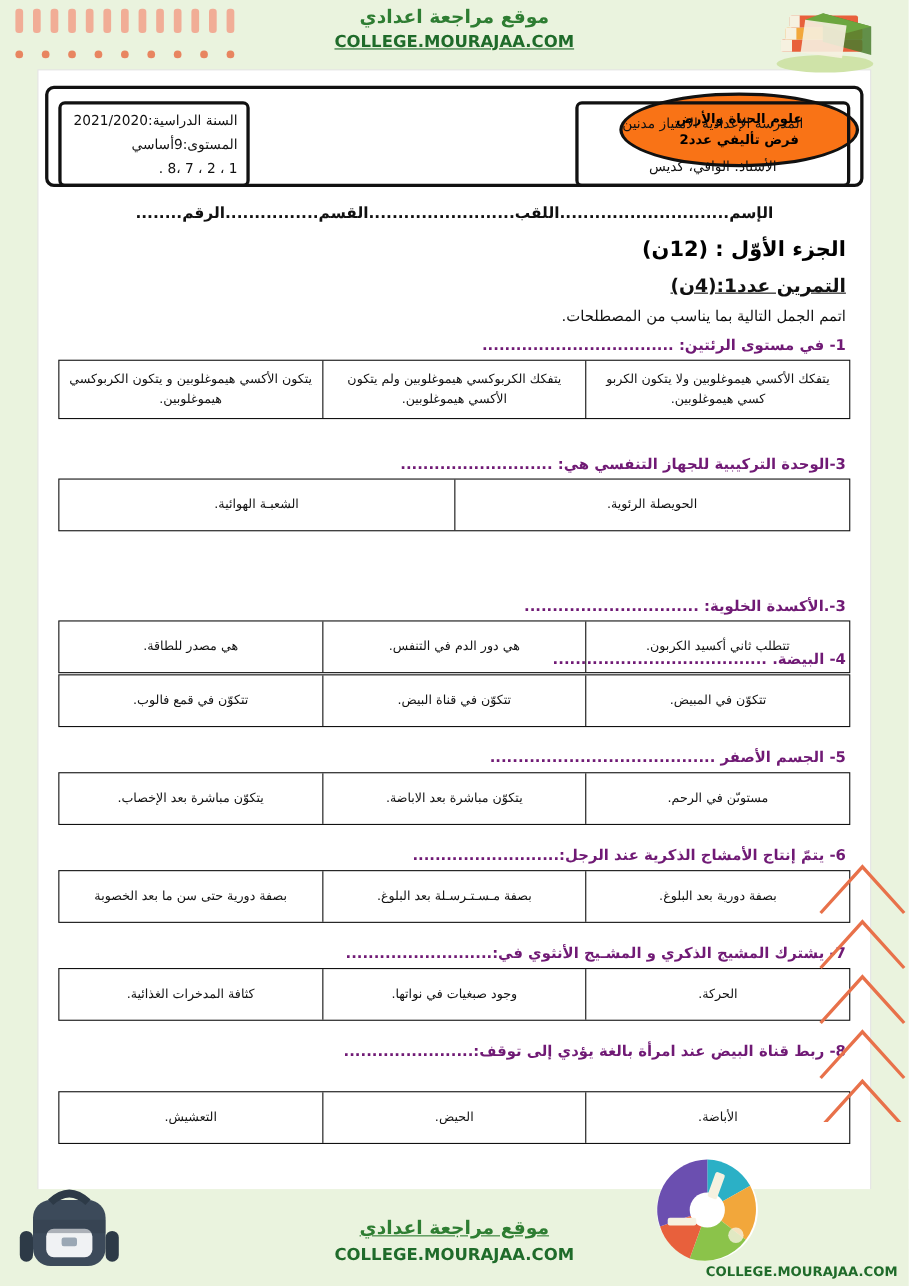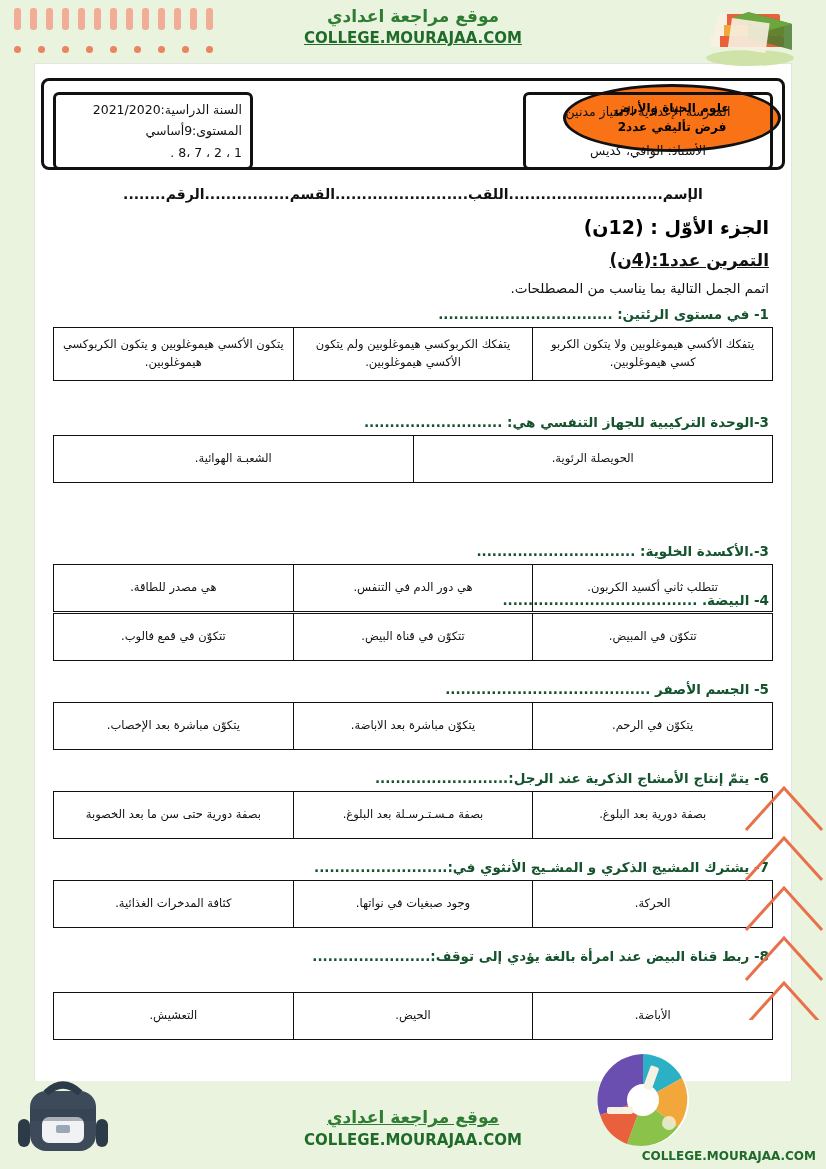--- a/index.html
+++ b/index.html
@@ -50,21 +50,21 @@
   
   .hdr-row {
     position:absolute; top:20px; right:10px; left:10px; height:90px;
   }
   .box-out {
     position:absolute; border:3px solid #111; border-radius:6px;
     font-size:12.5px; color:#111; line-height:1.7; text-align:center;
     padding:6px 8px;
   }
   .box-school { right:8px; top:8px; width:250px; height:78px; display:flex; flex-direction:column; justify-content:space-between;}
-  .box-year   { left:8px;  top:8px; width:200px; height:78px; display:flex; flex-direction:column; justify-content:center; text-align:right;}
+  .box-year   { left:8px;  top:8px; width:174px; height:78px; display:flex; flex-direction:column; justify-content:center; text-align:right;}
   .box-center {
     left:265px; top:12px; width:218px; height:68px;
     border:3px solid #111; border-radius:50%/50%;
     display:flex; flex-direction:column; justify-content:center; align-items:center;
     font-weight:bold; font-size:12px; line-height:1.6; background:#f97316;
   }
   .hdr-frame {
     position:absolute; top:14px; left:6px; right:6px; height:92px;
     border:3px solid #111; border-radius:8px;
   }
@@ -84,21 +84,21 @@
     font-size:17px; font-weight:bold; color:#111;text-decoration:underline;
   }
   .instr {
     position:absolute; top:216px; right:22px;
     font-size:13.5px; color:#111;
   }
 
   
   .qblock { position:absolute; right:16px; left:16px; }
   .qtext {
-    font-size:13.5px; color:#14532d; font-weight:bold;
+    font-size:13.5px; color:#701a75; font-weight:bold;
     text-align:right; padding-right:6px; margin-bottom:5px;
   }
   .opts {
     display:flex; width:720px; margin:0 auto 0 auto;
     border:1px solid #111;
   }
   .opt {
     flex:1; border-left:1px solid #111; padding:8px 6px;
     font-size:11.5px; color:#111; text-align:center; line-height:1.55;
     min-height:46px; display:flex; align-items:center; justify-content:center;
@@ -233,21 +233,21 @@
     <div class="opts">
       <div class="opt">تتكوّن في المبيض.</div>
       <div class="opt">تتكوّن في قناة البيض.</div>
       <div class="opt">تتكوّن في قمع فالوب.</div>
     </div>
   </div>
 
   <div class="qblock" style="top:617px;">
     <div class="qtext">5- الجسم الأصفر  ........................................</div>
     <div class="opts">
-      <div class="opt">يتكوّن في الرحم.</div>
+      <div class="opt">مستوىّن في الرحم.</div>
       <div class="opt">يتكوّن مباشرة بعد الاباضة.</div>
       <div class="opt">يتكوّن مباشرة بعد الإخصاب.</div>
     </div>
   </div>
 
   <div class="qblock" style="top:706px;">
     <div class="qtext">6-  يتمّ إنتاج الأمشاج الذكرية عند الرجل:..........................</div>
     <div class="opts">
       <div class="opt">بصفة دورية بعد البلوغ.</div>
       <div class="opt">بصفة مـسـتـرسـلة بعد البلوغ.</div>

